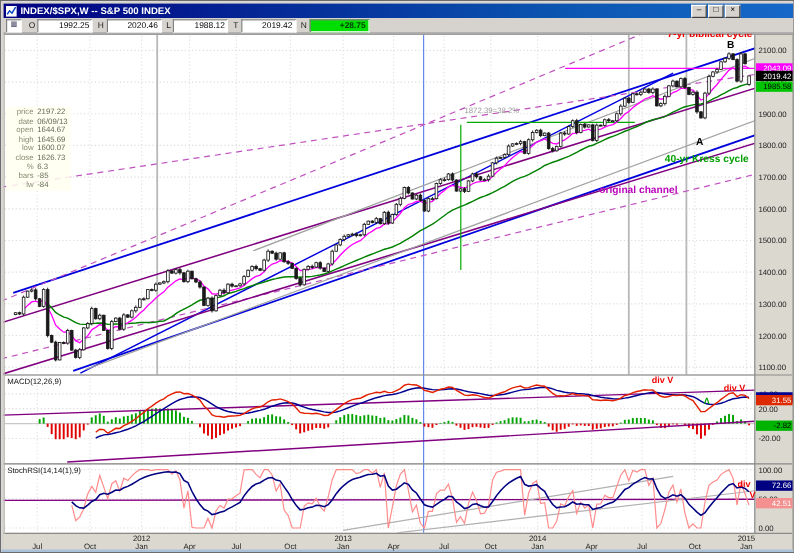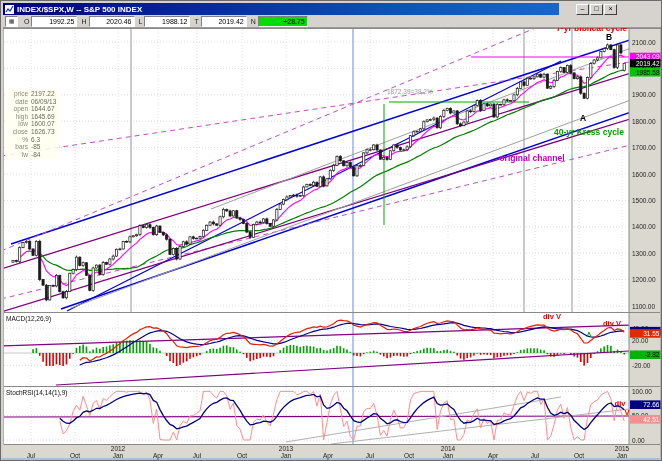--- a/index.html
+++ b/index.html
@@ -1,18 +1,18 @@
 <!DOCTYPE html>
 <html><head>
 <meta charset="utf-8">
 <style>
   html,body{margin:0;padding:0;background:#9a9a9a;}
   .window{position:relative;width:662px;height:461px;background:#ffffff;
     font-family:"Liberation Sans",sans-serif;border:1px solid #6b6b6b;box-sizing:border-box;overflow:hidden;}
-  .titlebar{position:absolute;left:2px;top:2px;width:556px;height:12px;
+  .titlebar{position:absolute;left:2px;top:2px;width:658px;height:12px;
     background:linear-gradient(90deg,#000080 0%,#0a55b0 70%,#1668c8 100%);
     color:#fff;font-size:8px;font-weight:bold;display:flex;align-items:center;z-index:6;padding-left:2px;box-sizing:border-box;}
   .app-icon{width:9px;height:9px;margin-right:3px;display:inline-block;}
   .tb-buttons{position:absolute;left:572px;top:1px;display:flex;}
   .tb-btn{width:11px;height:9px;background:#d6d3ce;border:1px solid;border-color:#ffffff #404040 #404040 #ffffff;
     color:#000;font-size:7px;line-height:7px;text-align:center;margin-left:1px;font-weight:normal;}
   .quotebar{position:absolute;left:2px;top:14px;width:658px;height:13px;background:#d6d3ce;
     border-bottom:1px solid #9a9a9a;display:flex;align-items:center;font-size:7px;z-index:6;padding-left:2px;box-sizing:border-box;}
   .qicon{width:11px;height:9px;background:#fff;border:1px solid;border-color:#808080 #fff #fff #808080;
     margin-right:2px;font-size:6px;line-height:8px;text-align:center;color:#335;}

